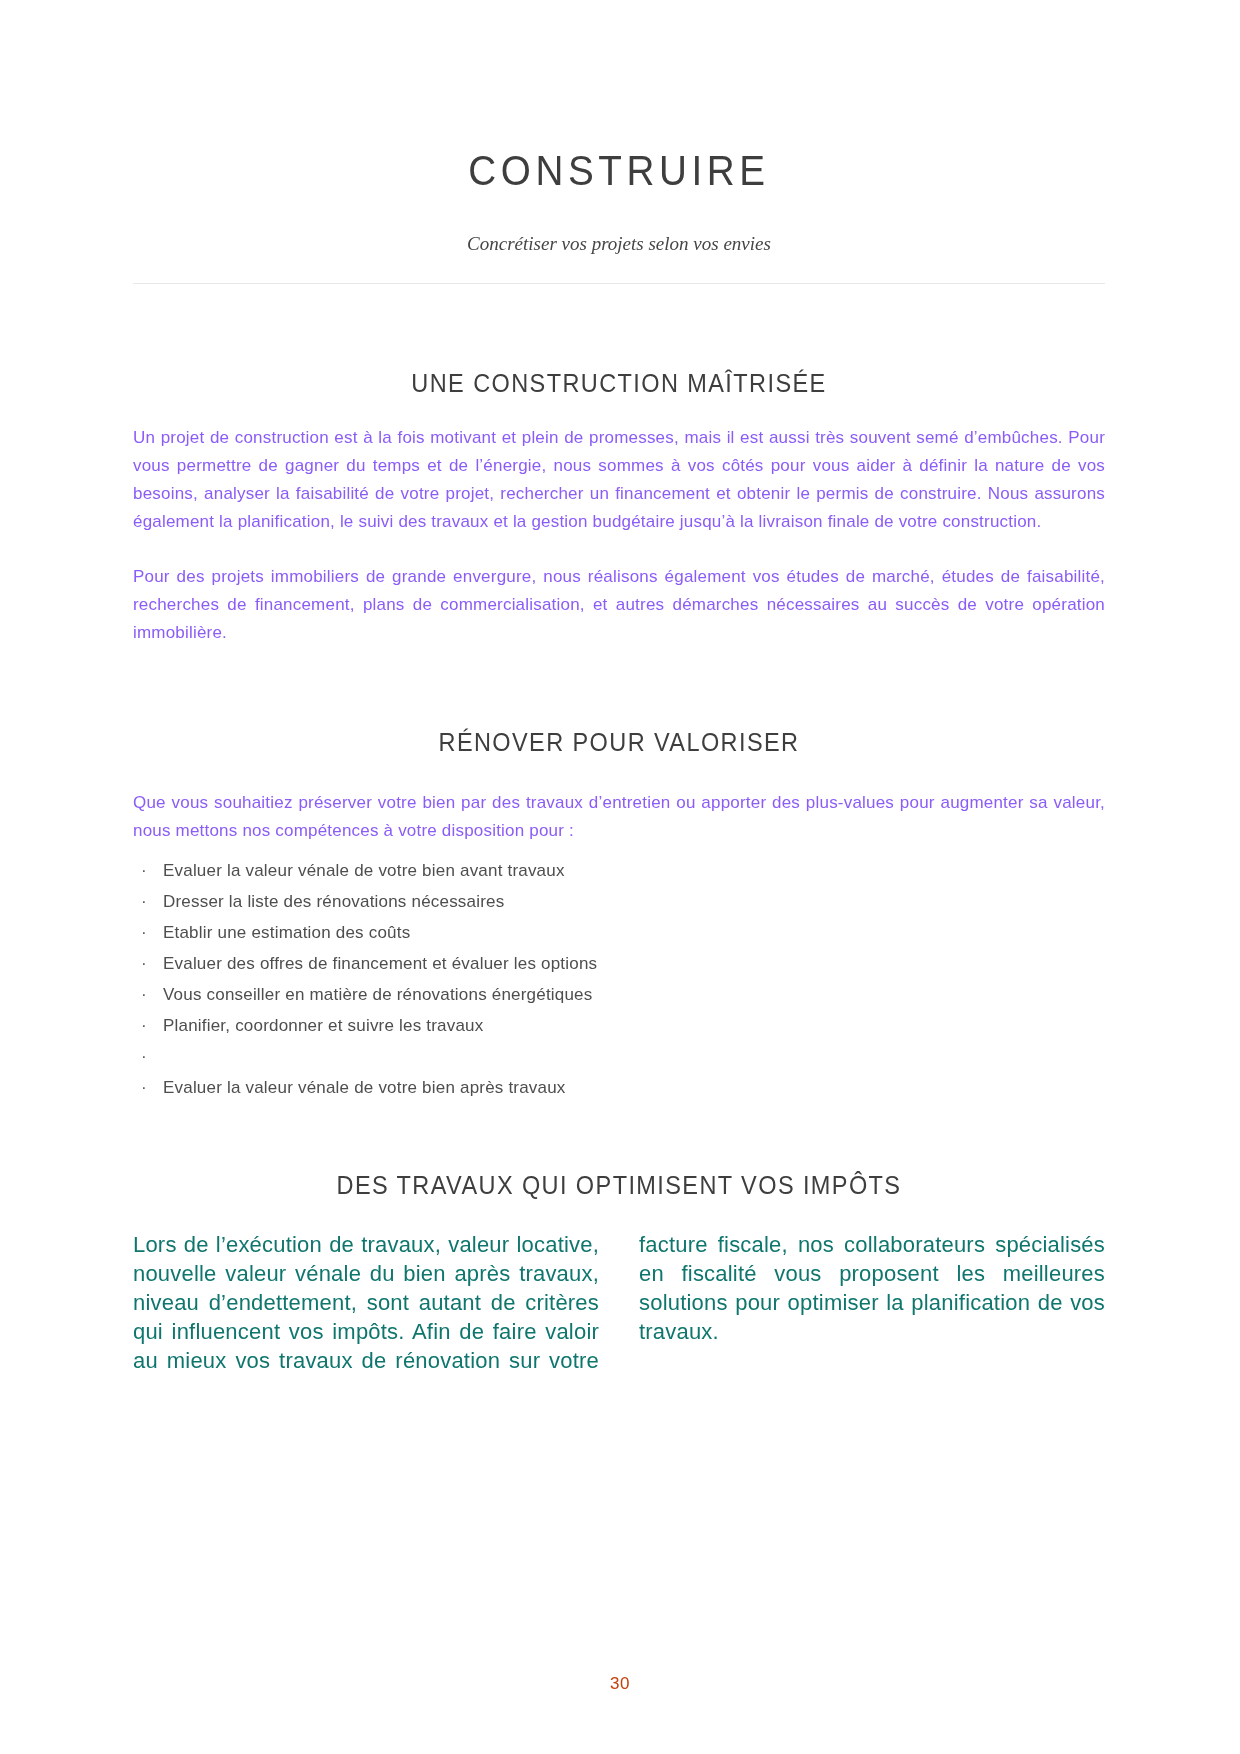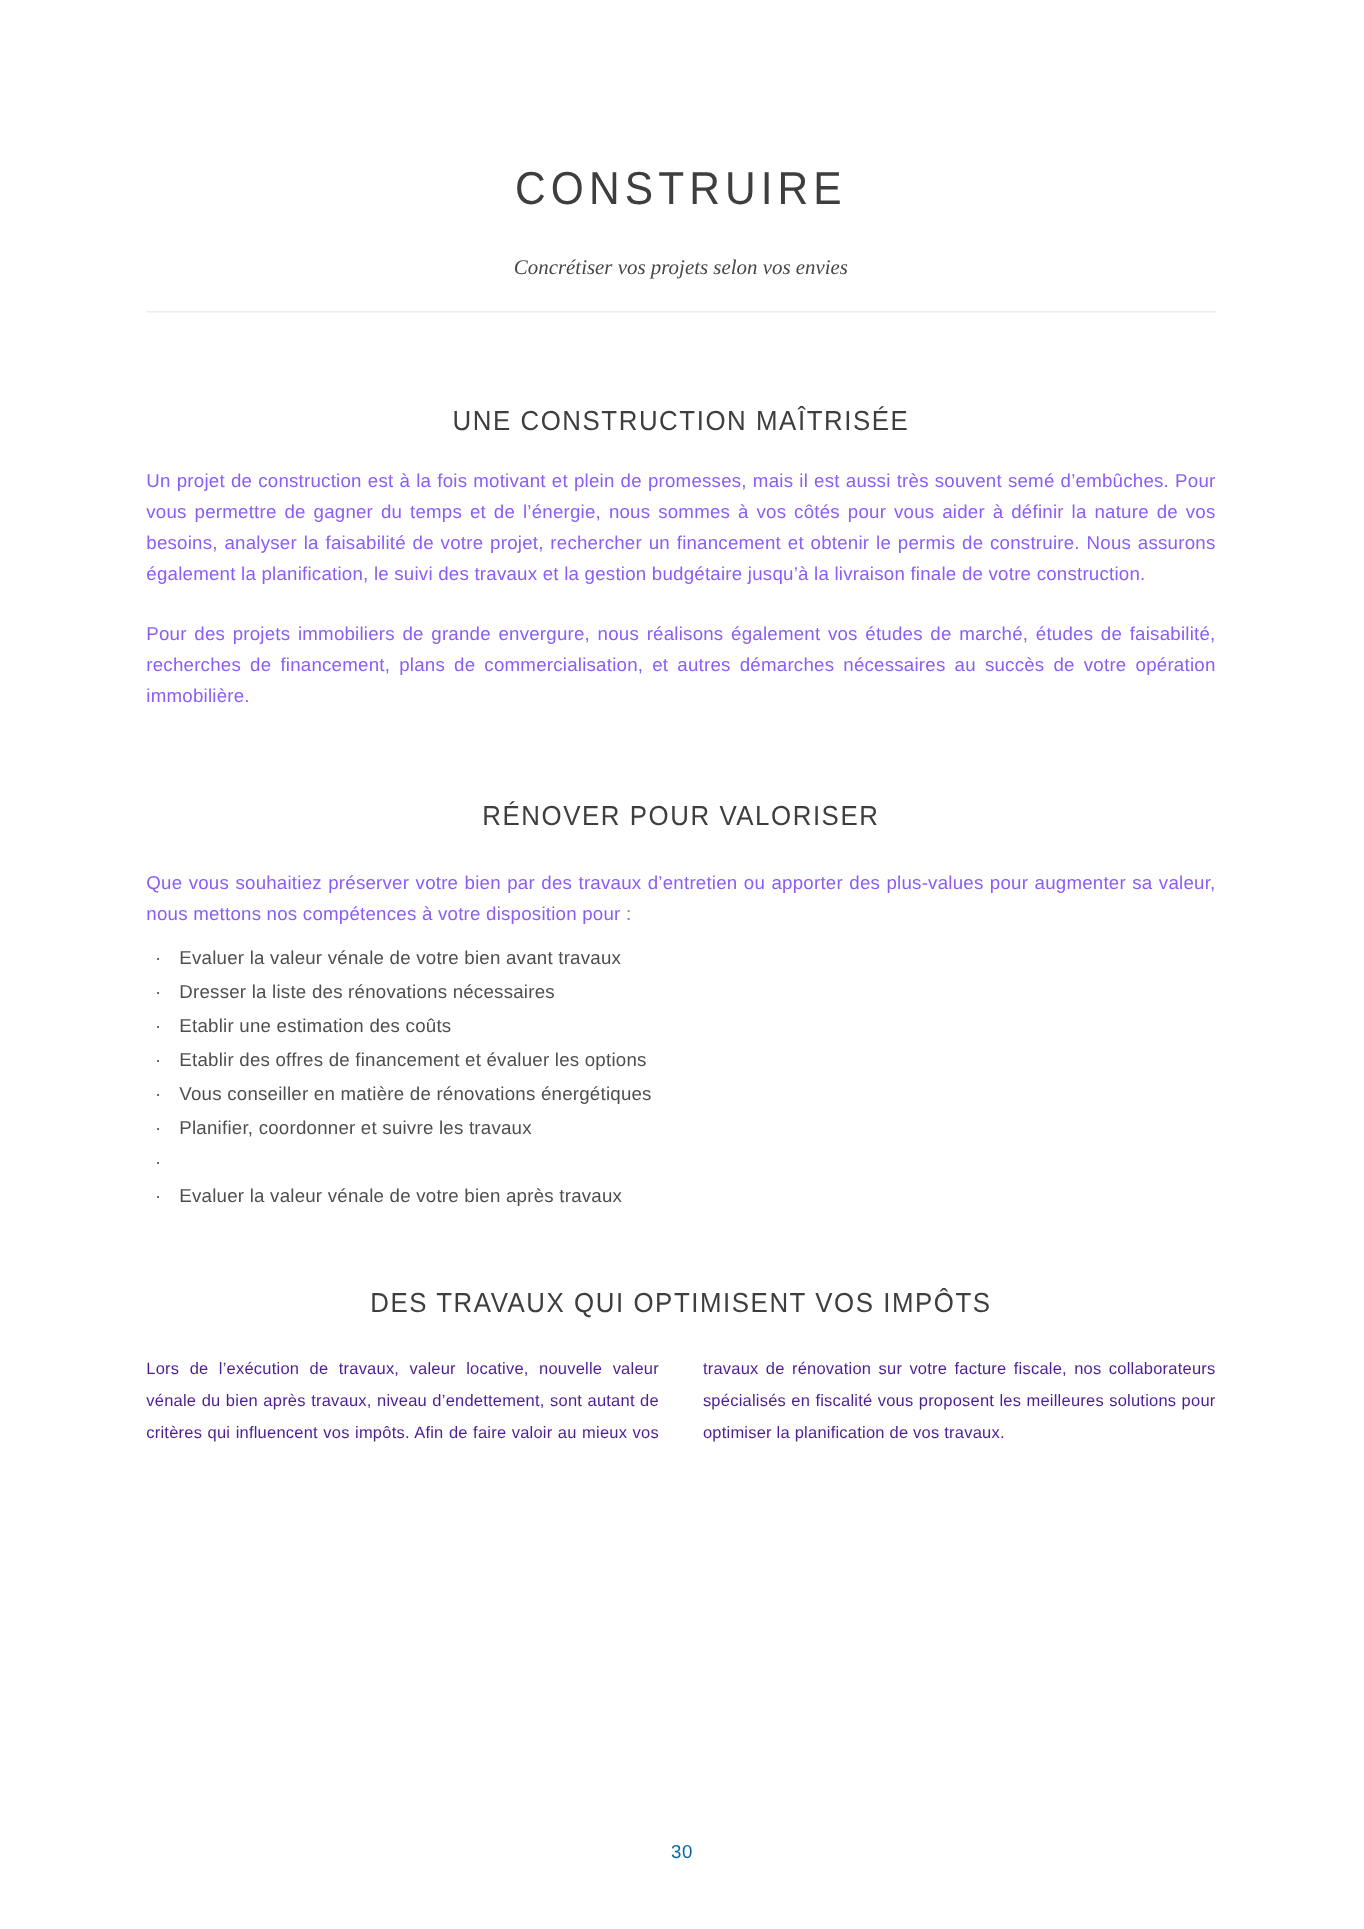--- a/index.html
+++ b/index.html
@@ -90,36 +90,36 @@
     flex: 0 0 30px;
     padding-left: 8px;
     color: #5a5a5a;
   }
   
   .twocol {
     margin-top: 30px;
     column-count: 2;
     column-gap: 40px;
     column-fill: balance;
-    font-size: 15px;
+    font-size: 22px;
     font-weight: 300;
     line-height: 29px;
     letter-spacing: 0.2px;
     text-align: justify;
-    color: #4c1d95;
+    color: #0f766e;
   }
   
   .page-number {
     position: absolute;
     top: 1674px;
     left: 0;
     width: 1240px;
     text-align: center;
     font-size: 17px;
-    color: #0369a1;
+    color: #c2410c;
     letter-spacing: 0.5px;
   }
 </style>
 </head>
 <body>
 
 <div class="page">
 
   <h1 class="doc-title">CONSTRUIRE</h1>
   <div class="doc-subtitle">Concrétiser vos projets selon vos envies</div>
@@ -139,21 +139,21 @@
     <li>
         <span class="dot">·</span>
         <span>Dresser la liste des rénovations nécessaires</span>
       </li>
     <li>
         <span class="dot">·</span>
         <span>Etablir une estimation des coûts</span>
       </li>
     <li>
         <span class="dot">·</span>
-        <span>Etablir des offres de financement et évaluer les options</span>
+        <span>Evaluer des offres de financement et évaluer les options</span>
       </li>
     <li>
         <span class="dot">·</span>
         <span>Vous conseiller en matière de rénovations énergétiques</span>
       </li>
     <li>
         <span class="dot">·</span>
         <span>Planifier, coordonner et suivre les travaux</span>
       </li>
     <li>

